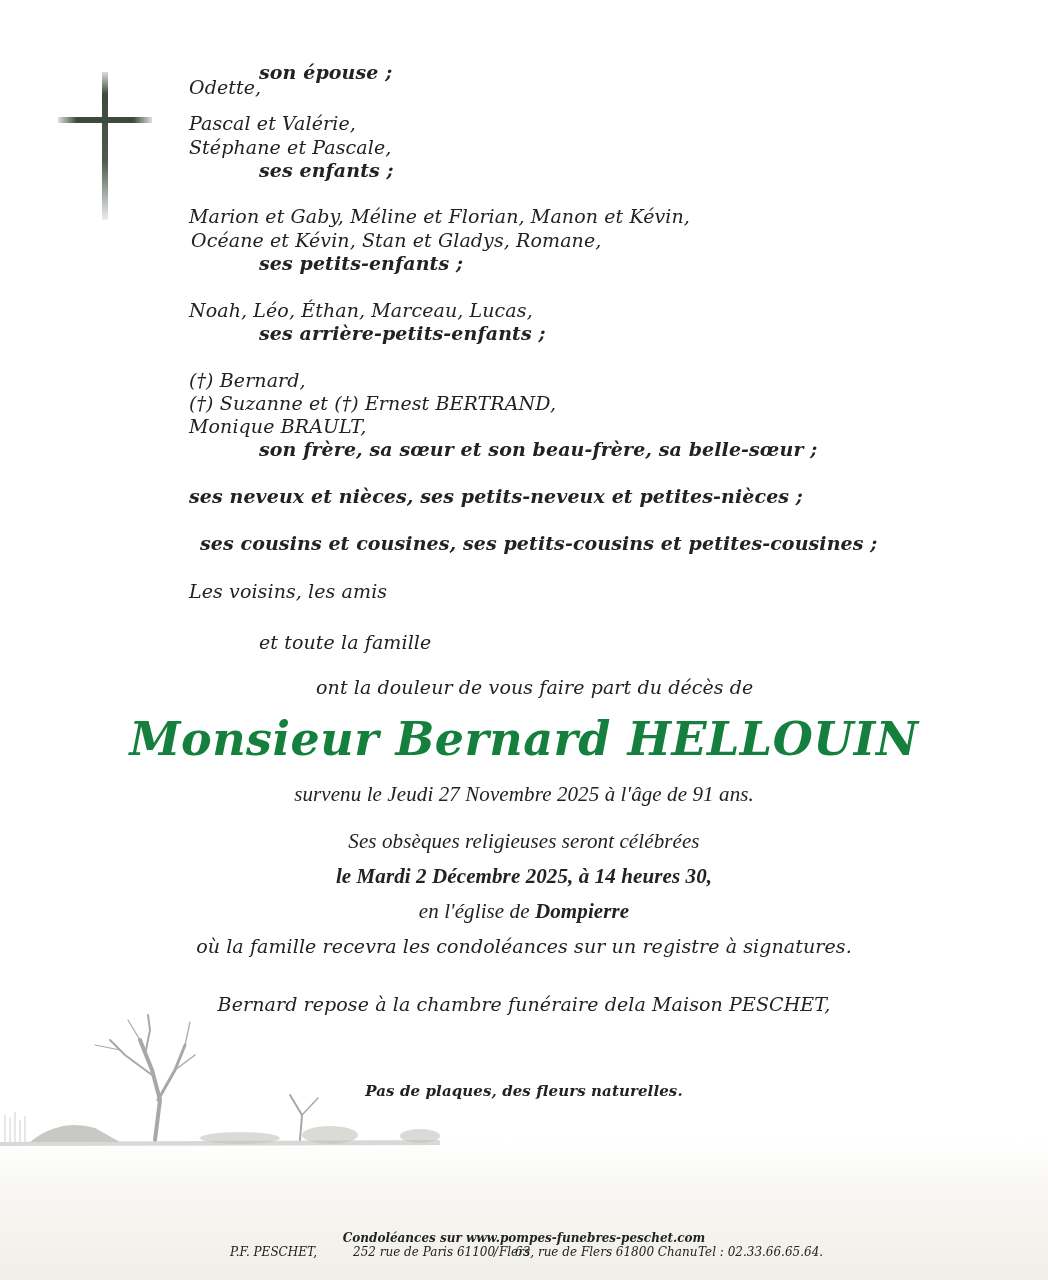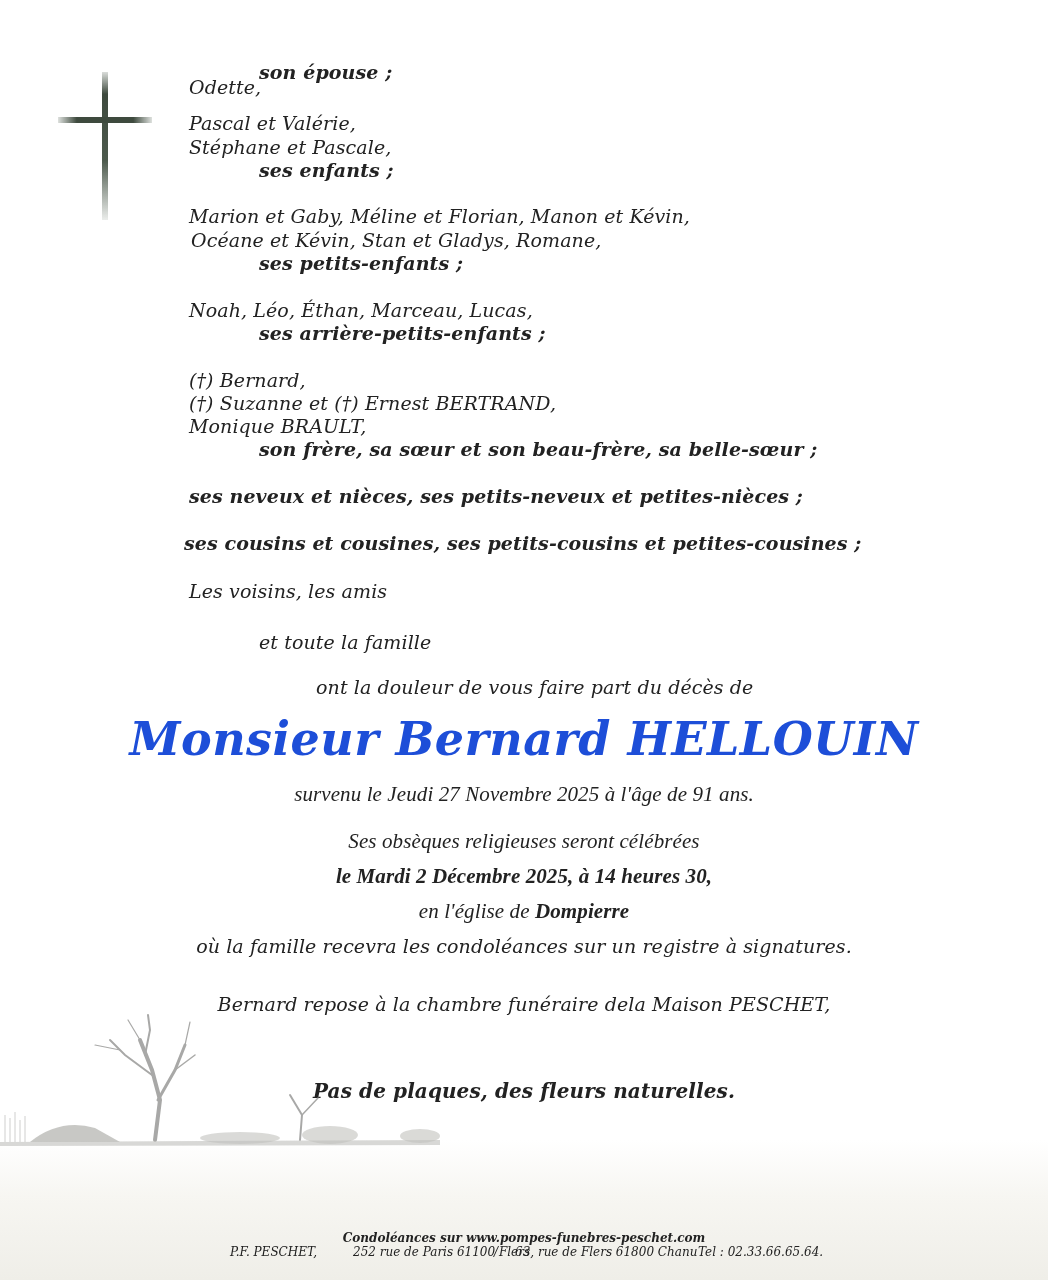--- a/index.html
+++ b/index.html
@@ -14,21 +14,21 @@
     .cross { position: absolute; left: 58px; top: 72px; width: 94px; height: 148px; }
     .cross .v { position: absolute; left: 44px; top: 0; width: 6px; height: 148px;
       background: linear-gradient(to bottom, rgba(70,85,70,0.2), #3e4a3e 15%, #4d5a4d 60%, rgba(120,135,120,0.15)); filter: blur(0.6px); }
     .cross .h { position: absolute; left: 0; top: 45px; width: 94px; height: 6px;
       background: linear-gradient(to right, rgba(90,105,90,0.2), #3e4a3e 20%, #3e4a3e 80%, rgba(90,105,90,0.2)); filter: blur(0.6px); }
 
     .line { position: absolute; white-space: nowrap; font-style: italic; font-size: 19px; line-height: 23px; letter-spacing: 0.1px; }
     .b { font-weight: bold; }
     .center { left: 0; width: 1048px; text-align: center; }
 
-    .name { font-family: "DejaVu Serif", serif; font-weight: bold; font-style: italic; font-size: 46px; line-height: 54px; letter-spacing: 0.5px; color: #1d4ed8; }
+    .name { font-family: "DejaVu Serif", serif; font-weight: bold; font-style: italic; font-size: 46px; line-height: 54px; letter-spacing: 0.5px; color: #15803d; }
     .narrow { font-family: "Liberation Serif", serif; font-size: 21px; }
 
     
     .landscape { position: absolute; left: 0; top: 1000px; width: 1048px; height: 280px; }
     .ground { position: absolute; left: 0; top: 140px; width: 1048px; height: 140px;
       background: linear-gradient(to bottom, #ffffff 0%, #f7f6f2 40%, #efeee8 100%); }
     .footer { position: absolute; white-space: nowrap; font-style: italic; font-size: 12px; line-height: 14px; color: #222; }
   </style>
 </head>
 <body>
@@ -53,39 +53,39 @@
 
   <div class="line" style="left:189px;top:299px;">Noah, Léo, Éthan, Marceau, Lucas,</div>
   <div class="line b" style="left:259px;top:322px;">ses arrière-petits-enfants ;</div>
 
   <div class="line" style="left:189px;top:369px;">(†) Bernard,</div>
   <div class="line" style="left:189px;top:392px;">(†) Suzanne et (†) Ernest BERTRAND,</div>
   <div class="line" style="left:189px;top:415px;">Monique BRAULT,</div>
   <div class="line b" style="left:189px;top:485px;">ses neveux et nièces, ses petits-neveux et petites-nièces ;</div>
 
   <div class="line b" style="left:259px;top:438px;">son frère, sa sœur et son beau-frère, sa belle-sœur ;</div>
-  <div class="line b" style="left:184px;top:532px;text-align:right;">ses cousins et cousines, ses petits-cousins et petites-cousines ;</div>
+  <div class="line b" style="left:200px;top:532px;text-align:right;">ses cousins et cousines, ses petits-cousins et petites-cousines ;</div>
 
   <div class="line" style="left:189px;top:580px;">Les voisins, les amis</div>
   <div class="line" style="left:259px;top:631px;">et toute la famille</div>
   <div class="line" style="left:316px;top:676px;">ont la douleur de vous faire part du décès de</div>
 
   <div class="line name center" style="top:712px;">Monsieur Bernard HELLOUIN</div>
 
   <div class="line narrow center" style="top:783px;">survenu le Jeudi 27 Novembre 2025 à l'âge de 91 ans.</div>
   <div class="line narrow center" style="top:830px;">Ses obsèques religieuses seront célébrées</div>
   <div class="line narrow center b" style="top:865px;">le Mardi 2 Décembre 2025, à 14 heures 30,</div>
   <div class="line narrow center" style="top:900px;">
     <span>en l'église de </span><span class="b">Dompierre</span>
   </div>
   <div class="line center" style="top:935px;">où la famille recevra les condoléances sur un registre à signatures.</div>
 
   <div class="line center" style="top:993px;">Bernard repose à la chambre funéraire dela Maison PESCHET,</div>
 
-  <div class="line b center" style="top:1080px;font-size:20px;">Pas de plaques, des fleurs naturelles.</div>
+  <div class="line b center" style="top:1080px;font-size:15px;">Pas de plaques, des fleurs naturelles.</div>
 
   <div class="landscape">
     <div class="ground"></div>
     <svg width="1048" height="280" viewBox="0 0 1048 280" style="position:absolute;left:0;top:0;">
       <g stroke="#9a9a98" fill="none" stroke-linecap="round" opacity="0.85">
         <path d="M155 140 L160 100 L152 70 L140 40" stroke-width="4"></path>
         <path d="M158 100 L175 70 L185 45" stroke-width="3"></path>
         <path d="M152 75 L125 55 L110 40" stroke-width="2"></path>
         <path d="M145 55 L150 30 L148 15" stroke-width="2"></path>
         <path d="M175 70 L195 55" stroke-width="1.5"></path>

